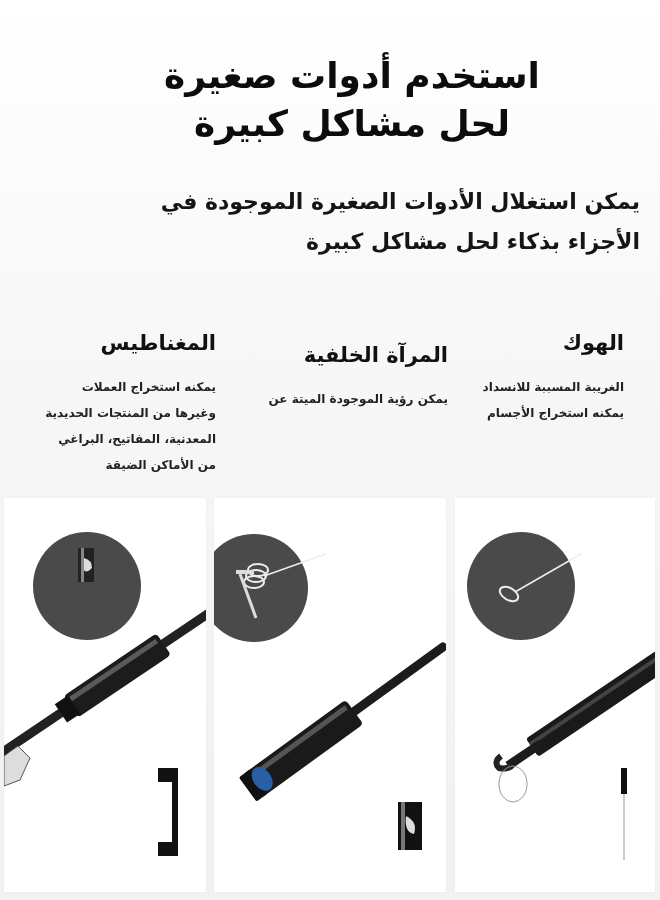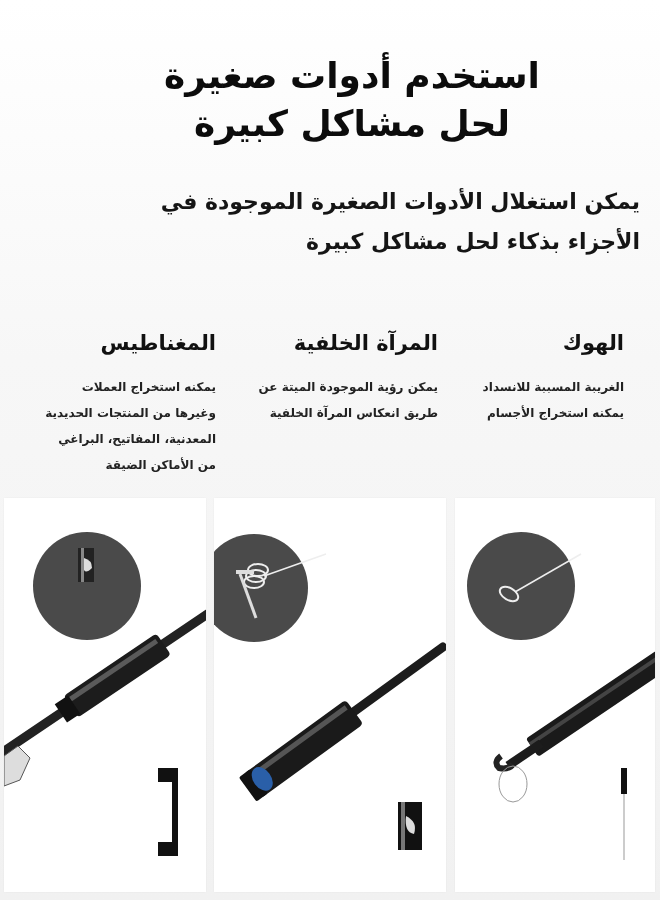--- a/index.html
+++ b/index.html
@@ -26,21 +26,21 @@
     position: absolute; top: 326px; text-align: right;
   }
   .feature .ftitle {
     font-weight: bold; font-size: 21px; line-height: 34px; color: #111;
     margin-bottom: 14px;
   }
   .feature .fdesc {
     font-weight: bold; font-size: 12px; line-height: 26px; color: #222;
   }
   .f-hook { right: 36px; width: 200px; }
-  .f-mirror { right: 222px; width: 210px; }
+  .f-mirror { right: 212px; width: 210px; margin-top: 12px; }
   .f-magnet { right: 444px; width: 210px; }
 
   .panel {
     position: absolute; top: 498px; height: 394px; background: #ffffff;
     box-shadow: 0 0 2px rgba(0,0,0,0.05);
     overflow: hidden;
   }
   .p-magnet { left: 4px; width: 202px; }
   .p-mirror { left: 214px; width: 232px; }
   .p-hook { left: 455px; width: 200px; }
@@ -64,21 +64,20 @@
   <div class="fdesc">
     <div>الغريبة المسببة للانسداد</div>
     <div>يمكنه استخراج الأجسام</div>
   </div>
 </div>
 
 <div class="feature f-mirror rtl">
   <div class="ftitle">المرآة الخلفية</div>
   <div class="fdesc">
     <div>يمكن رؤية الموجودة الميتة عن</div>
-    <div>طريق انعكاس المرآة الخلفية</div>
   </div>
 </div>
 
 <div class="feature f-magnet rtl">
   <div class="ftitle">المغناطيس</div>
   <div class="fdesc">
     <div>يمكنه استخراج العملات</div>
     <div>وغيرها من المنتجات الحديدية</div>
     <div>المعدنية، المفاتيح، البراغي</div>
     <div>من الأماكن الضيقة</div>

